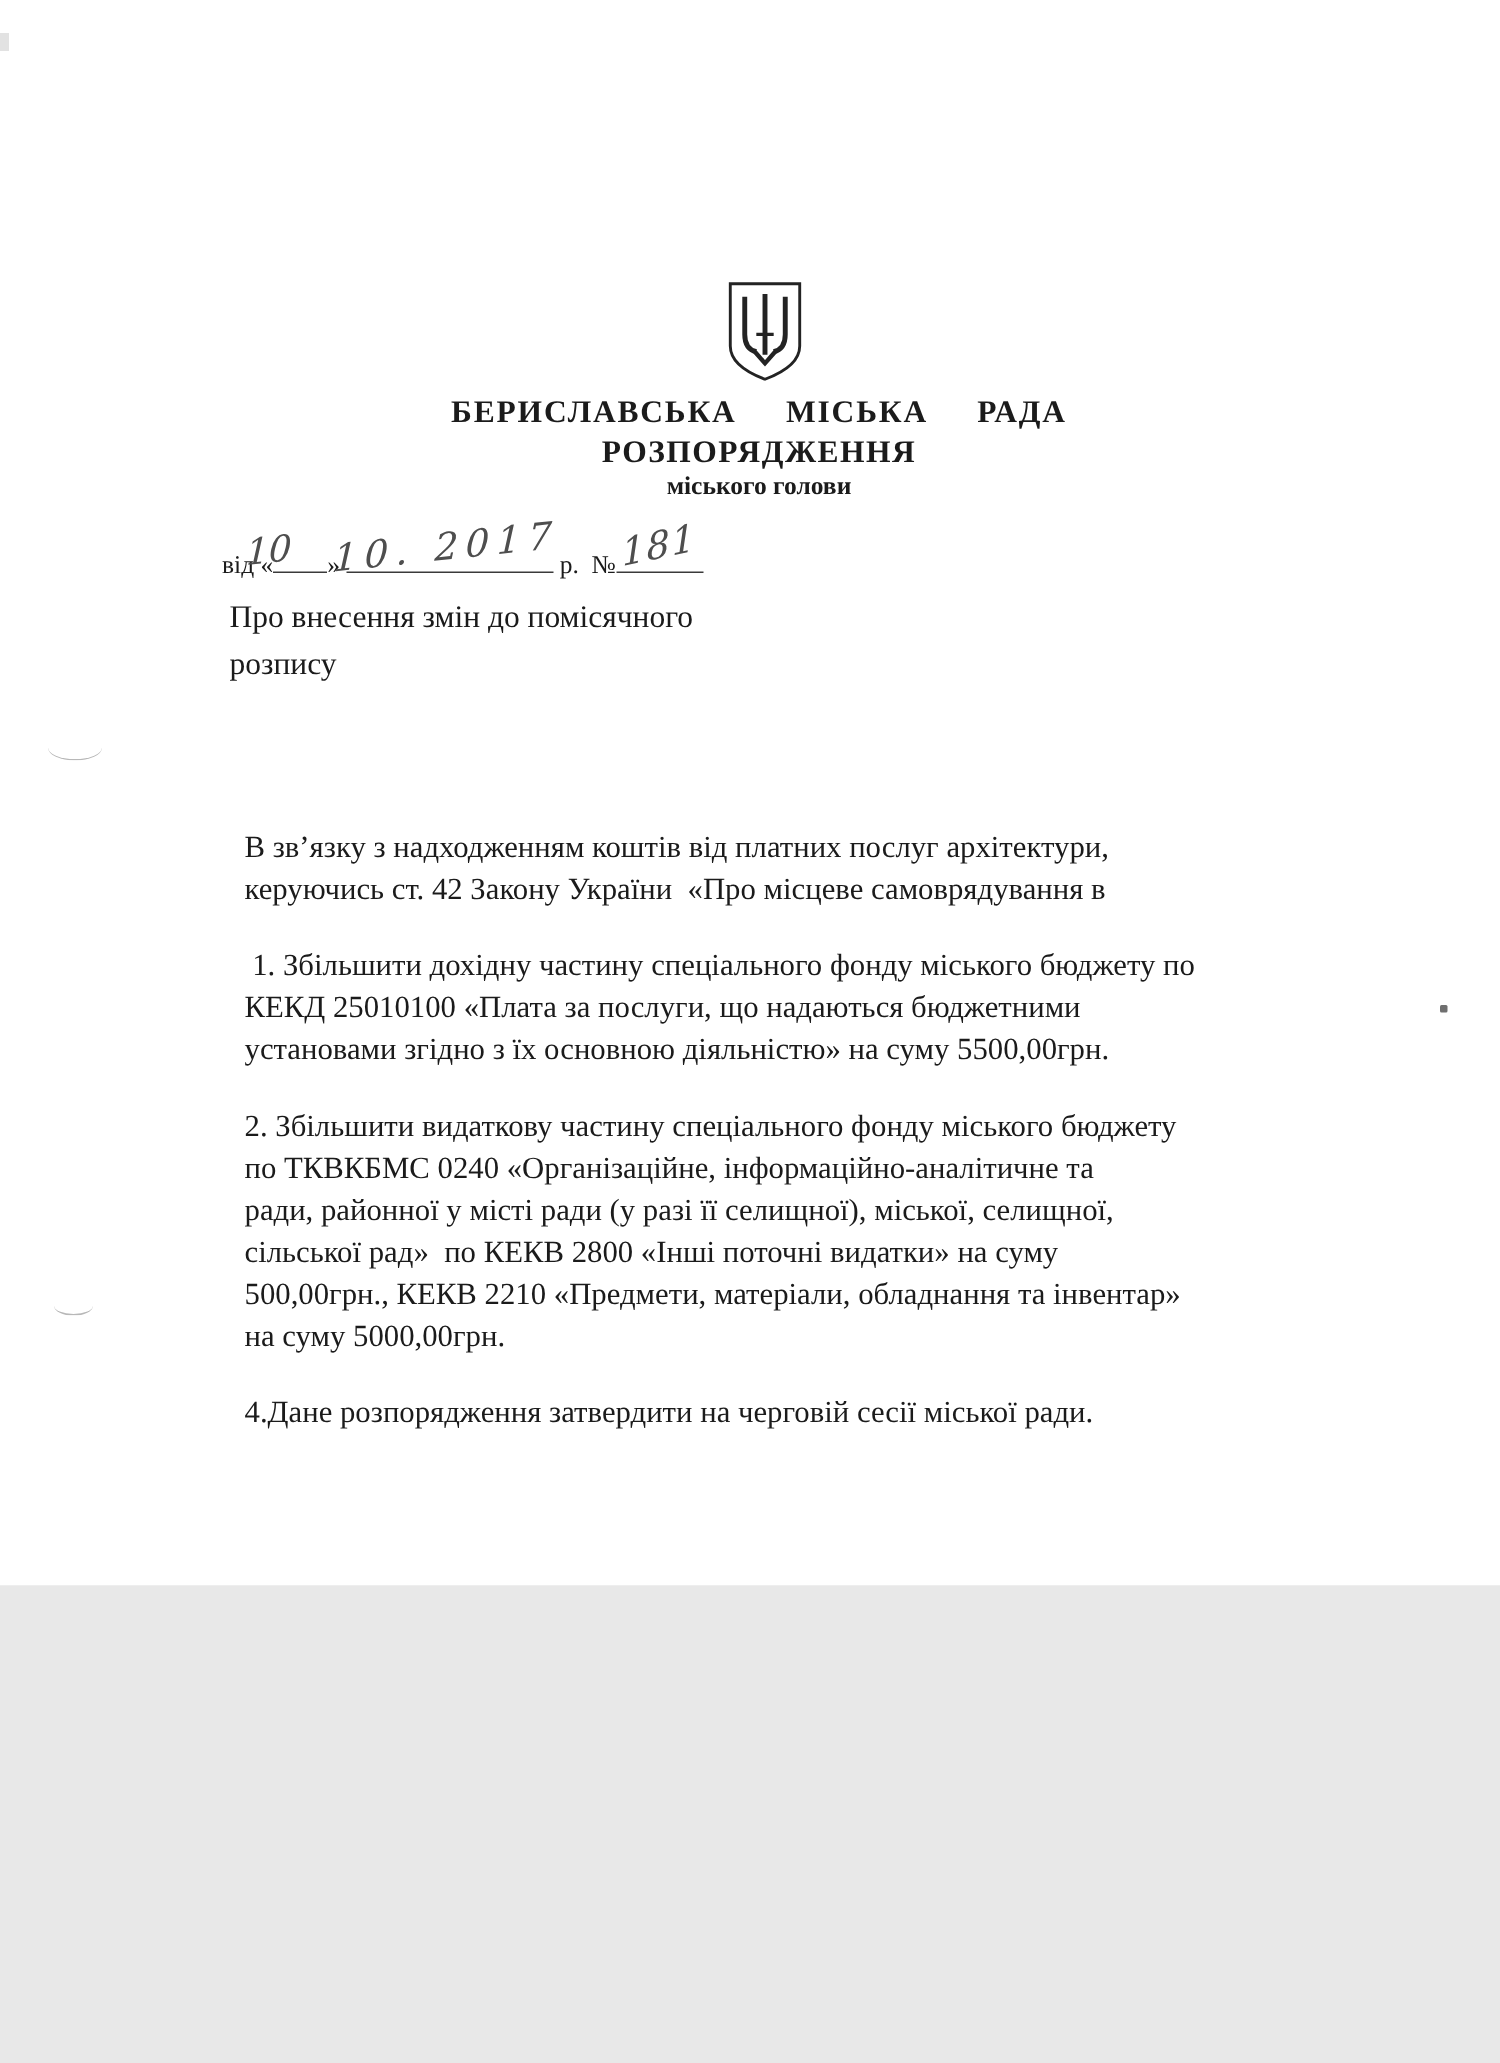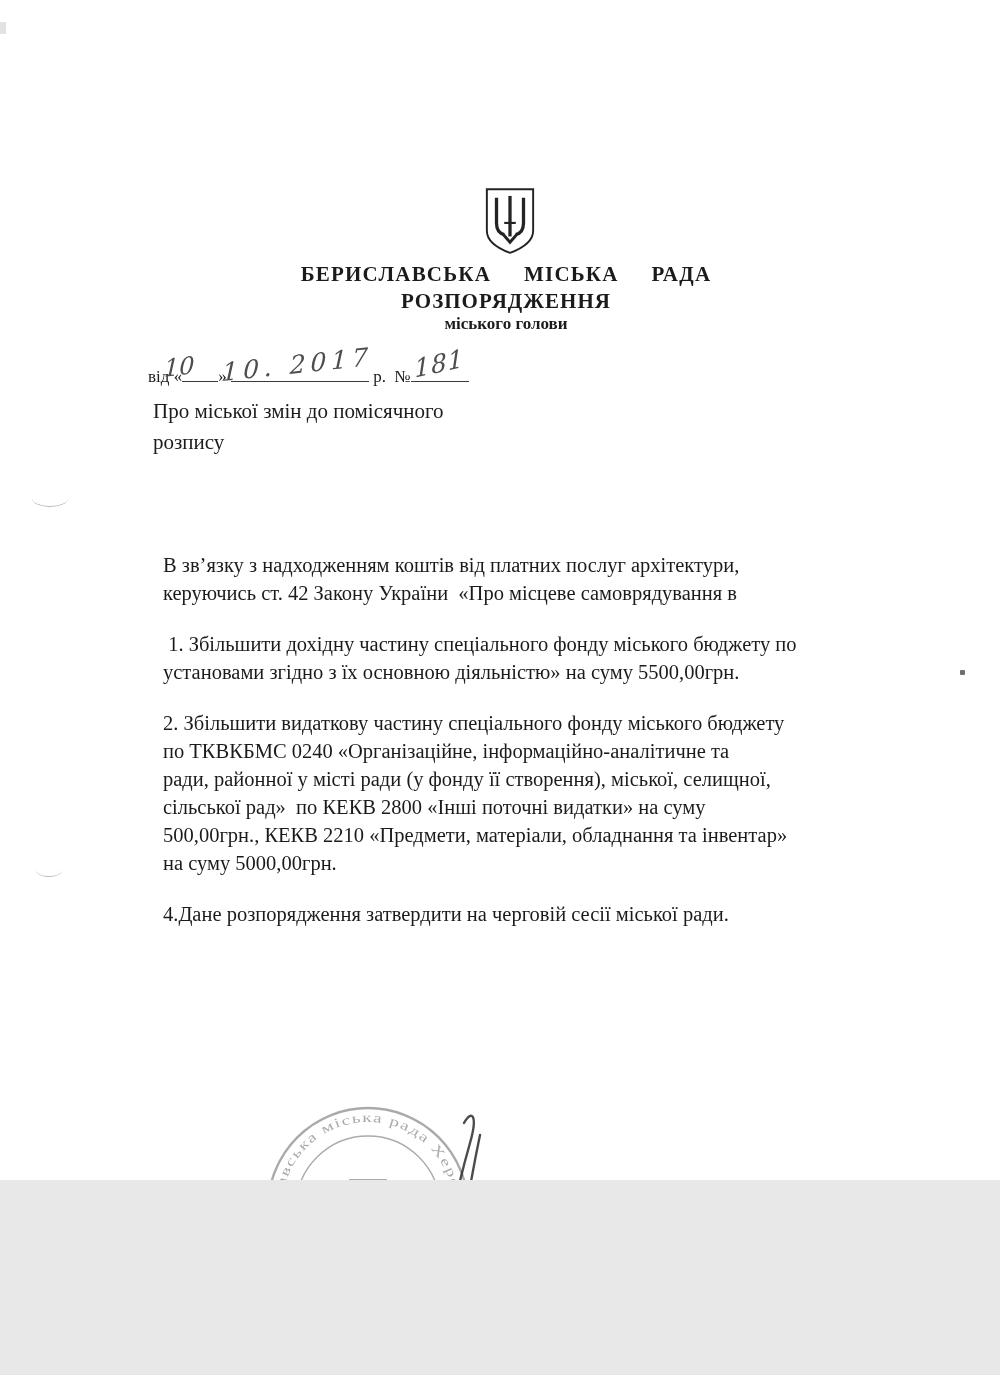--- a/index.html
+++ b/index.html
@@ -1,17 +1,17 @@
 <!DOCTYPE html>
 <html><head>
 <meta charset="utf-8">
 <style>
   html,body{margin:0;padding:0;background:#e8e8e8;}
   .page{
-    position:relative;width:1000px;height:1180px;margin:0 auto;
+    position:relative;width:1000px;height:1057px;margin:0 auto;
     background:#ffffff;overflow:hidden;
     font-family:"Liberation Serif","DejaVu Serif",serif;color:#1b1b1b;
   }
   
   .emblem-wrap{position:absolute;top:186px;left:0;right:0;display:flex;justify-content:center;transform:translateX(10px);}
   .org-name{position:absolute;top:262px;left:0;right:0;text-align:center;transform:translateX(6px);
     font-size:21px;font-weight:bold;letter-spacing:1.2px;word-spacing:10px;white-space:pre;}
   .doc-type{position:absolute;top:289px;left:0;right:0;text-align:center;transform:translateX(6px);
     font-size:21px;font-weight:bold;letter-spacing:1px;}
   .doc-subtype{position:absolute;top:314px;left:0;right:0;text-align:center;transform:translateX(6px);
@@ -71,37 +71,38 @@
   <div class="doc-type">РОЗПОРЯДЖЕННЯ</div>
   <div class="doc-subtype">міського голови</div>
 
   <div class="meta-line"><span>від «</span><span class="u u-day"></span><span>»</span><span> </span><span class="u u-date"></span><span> р.  №</span><span class="u u-num"></span>
     <span class="hw hw-day">10</span>
     <span class="hw hw-date">10. 2017</span>
     <span class="hw hw-num">181</span>
   </div>
 
   <div class="subject">
-      <div>Про міської змін до помісячного</div>
+      <div>Про внесення змін до помісячного</div>
       <div>розпису</div>
     </div>
 
   <div class="doc-body">
     <div class="para">
         <div>В зв’язку з надходженням коштів від платних послуг архітектури,</div>
         <div>керуючись ст. 42 Закону України  «Про місцеве самоврядування в</div>
       </div>
     <div class="para">
         <div> 1. Збільшити дохідну частину спеціального фонду міського бюджету по</div>
+        <div>КЕКД 25010100 «Плата за послуги, що надаються бюджетними</div>
         <div>установами згідно з їх основною діяльністю» на суму 5500,00грн.</div>
       </div>
     <div class="para">
         <div>2. Збільшити видаткову частину спеціального фонду міського бюджету</div>
         <div>по ТКВКБМС 0240 «Організаційне, інформаційно-аналітичне та</div>
-        <div>ради, районної у місті ради (у фонду її створення), міської, селищної,</div>
+        <div>ради, районної у місті ради (у разі її селищної), міської, селищної,</div>
         <div>сільської рад»  по КЕКВ 2800 «Інші поточні видатки» на суму</div>
         <div>500,00грн., КЕКВ 2210 «Предмети, матеріали, обладнання та інвентар»</div>
         <div>на суму 5000,00грн.</div>
       </div>
     <div class="para">
         <div>4.Дане розпорядження затвердити на черговій сесії міської ради.</div>
       </div>
   </div>
 
   <svg class="stamp" width="212" height="212" viewBox="0 0 212 212">

